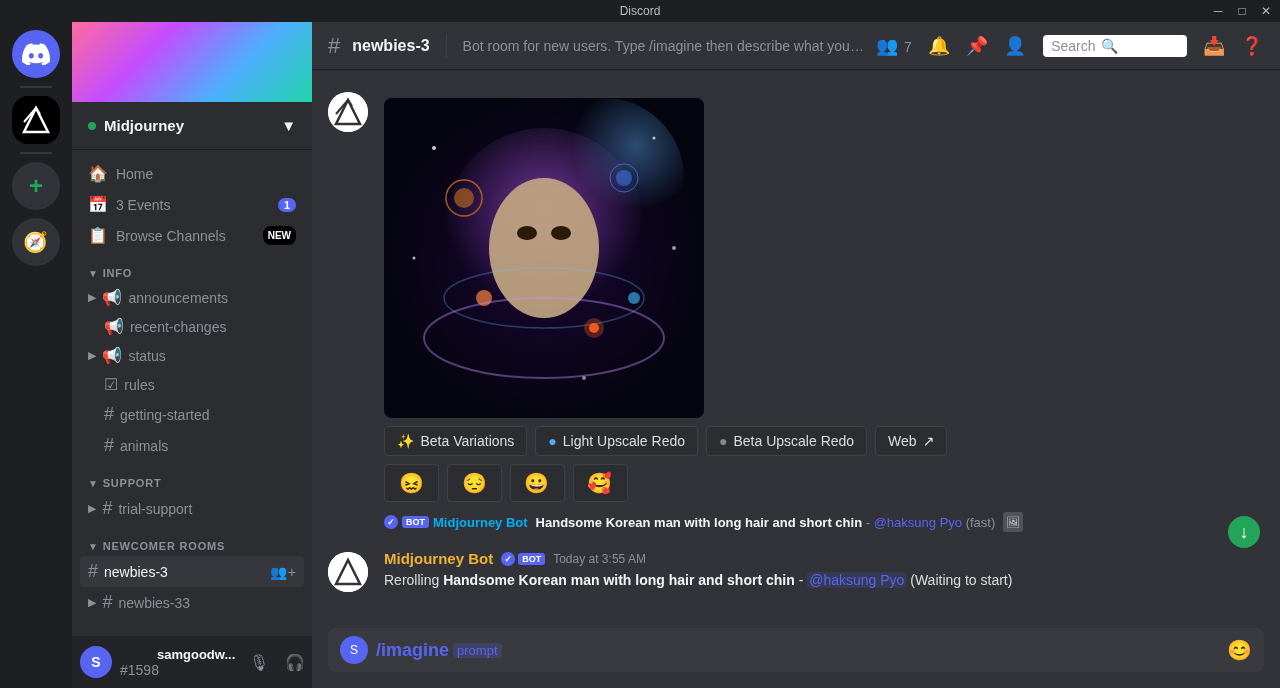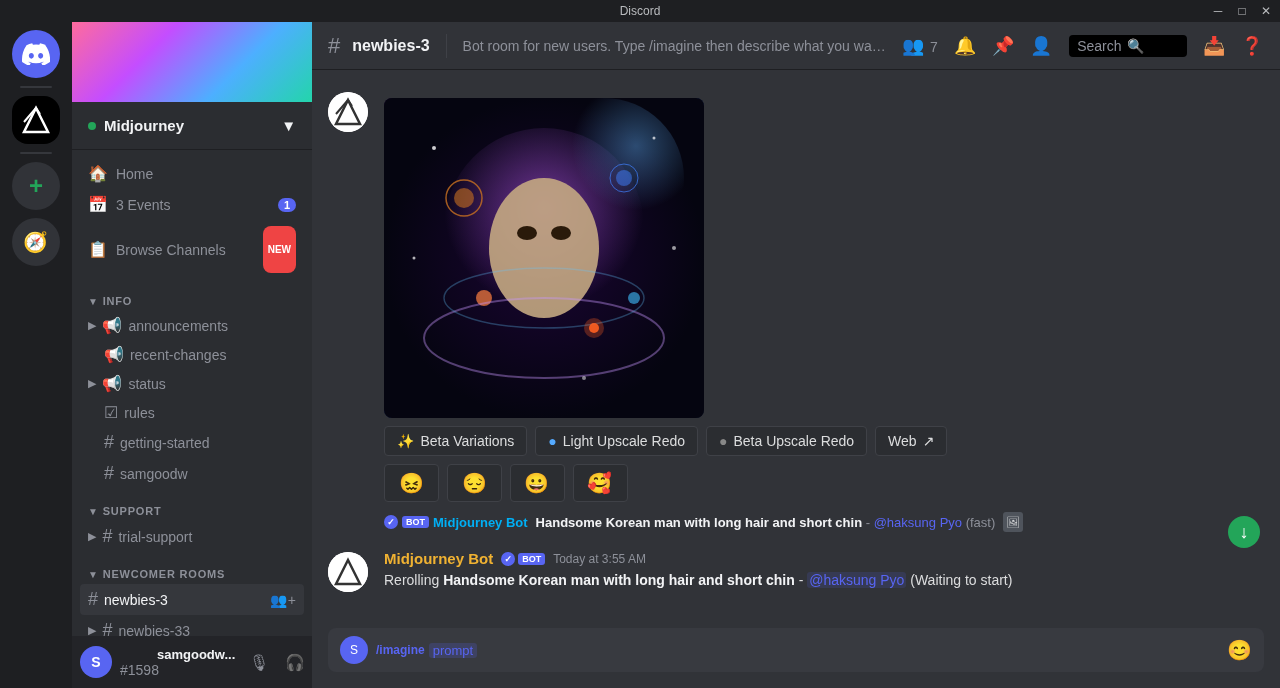--- a/index.html
+++ b/index.html
@@ -169,23 +169,23 @@
     .badge {
       margin-left: auto;
       background: #5865f2;
       color: white;
       border-radius: 8px;
       padding: 1px 6px;
       font-size: 11px;
       font-weight: 600;
     }
     .badge.new-badge {
-      background: #ef4444;
+      background: #000000;
       font-size: 10px;
-      padding: 18px 5px;
+      padding: 4px 5px;
     }
     
     .user-area {
       height: 52px;
       background: #232428;
       display: flex;
       align-items: center;
       padding: 0 8px;
       gap: 8px;
       flex-shrink: 0;
@@ -230,26 +230,26 @@
       gap: 12px;
       flex-shrink: 0;
     }
     .channel-header-hash { color: #8d9099; font-size: 22px; }
     .channel-header-name { font-weight: 600; color: #f2f3f5; font-size: 16px; }
     .channel-header-divider { width: 1px; height: 24px; background: #3f4147; margin: 0 4px; }
     .channel-header-desc { color: #8d9099; font-size: 14px; overflow: hidden; text-overflow: ellipsis; white-space: nowrap; flex: 1; }
     .header-icons { display: flex; gap: 16px; align-items: center; margin-left: auto; }
     .header-icon { color: #8d9099; cursor: pointer; font-size: 18px; }
     .search-bar {
-      background: #000000;
+      background: #ffffff;
       border-radius: 4px;
       padding: 3px 8px;
       display: flex; align-items: center;
       gap: 6px;
-      width: 118px;
+      width: 144px;
       cursor: pointer;
     }
     .search-bar-text { color: #8d9099; font-size: 14px; }
     .search-bar-icon { color: #8d9099; font-size: 14px; }
     
     .messages-area {
       flex: 1;
       overflow-y: auto;
       padding: 16px;
       display: flex;
@@ -388,21 +388,21 @@
       font-size: 12px;
       color: white;
       flex-shrink: 0;
     }
     .slash-command {
       display: flex; align-items: center;
       gap: 4px;
     }
     .slash-command-name {
       color: #5865f2;
-      font-size: 12px;
+      font-size: 18px;
       font-weight: 600;
       text-align: center;
     }
     .input-field-fake {
       flex: 1;
       display: flex; align-items: center;
       gap: 6px;
     }
     .input-text {
       color: #dcddde;
@@ -522,21 +522,21 @@
       <div class="channel-item">
         <span style="font-size:16px;color:#8d9099; margin-left:16px;">☑</span>
         <span>rules</span>
       </div>
       <div class="channel-item">
         <span style="font-size:18px;color:#8d9099; margin-left:16px;">#</span>
         <span>getting-started</span>
       </div>
       <div class="channel-item">
         <span style="font-size:18px;color:#8d9099; margin-left:16px;">#</span>
-        <span>samgoodw</span>
+        <span>animals</span>
       </div>
 
       <div class="category-header">
         <span class="category-arrow">▼</span>
         <span>SUPPORT</span>
       </div>
       <div class="channel-item">
         <span style="font-size:11px;color:#8d9099;">▶</span>
         <span style="font-size:18px;color:#8d9099;">#</span>
         <span>trial-support</span>

